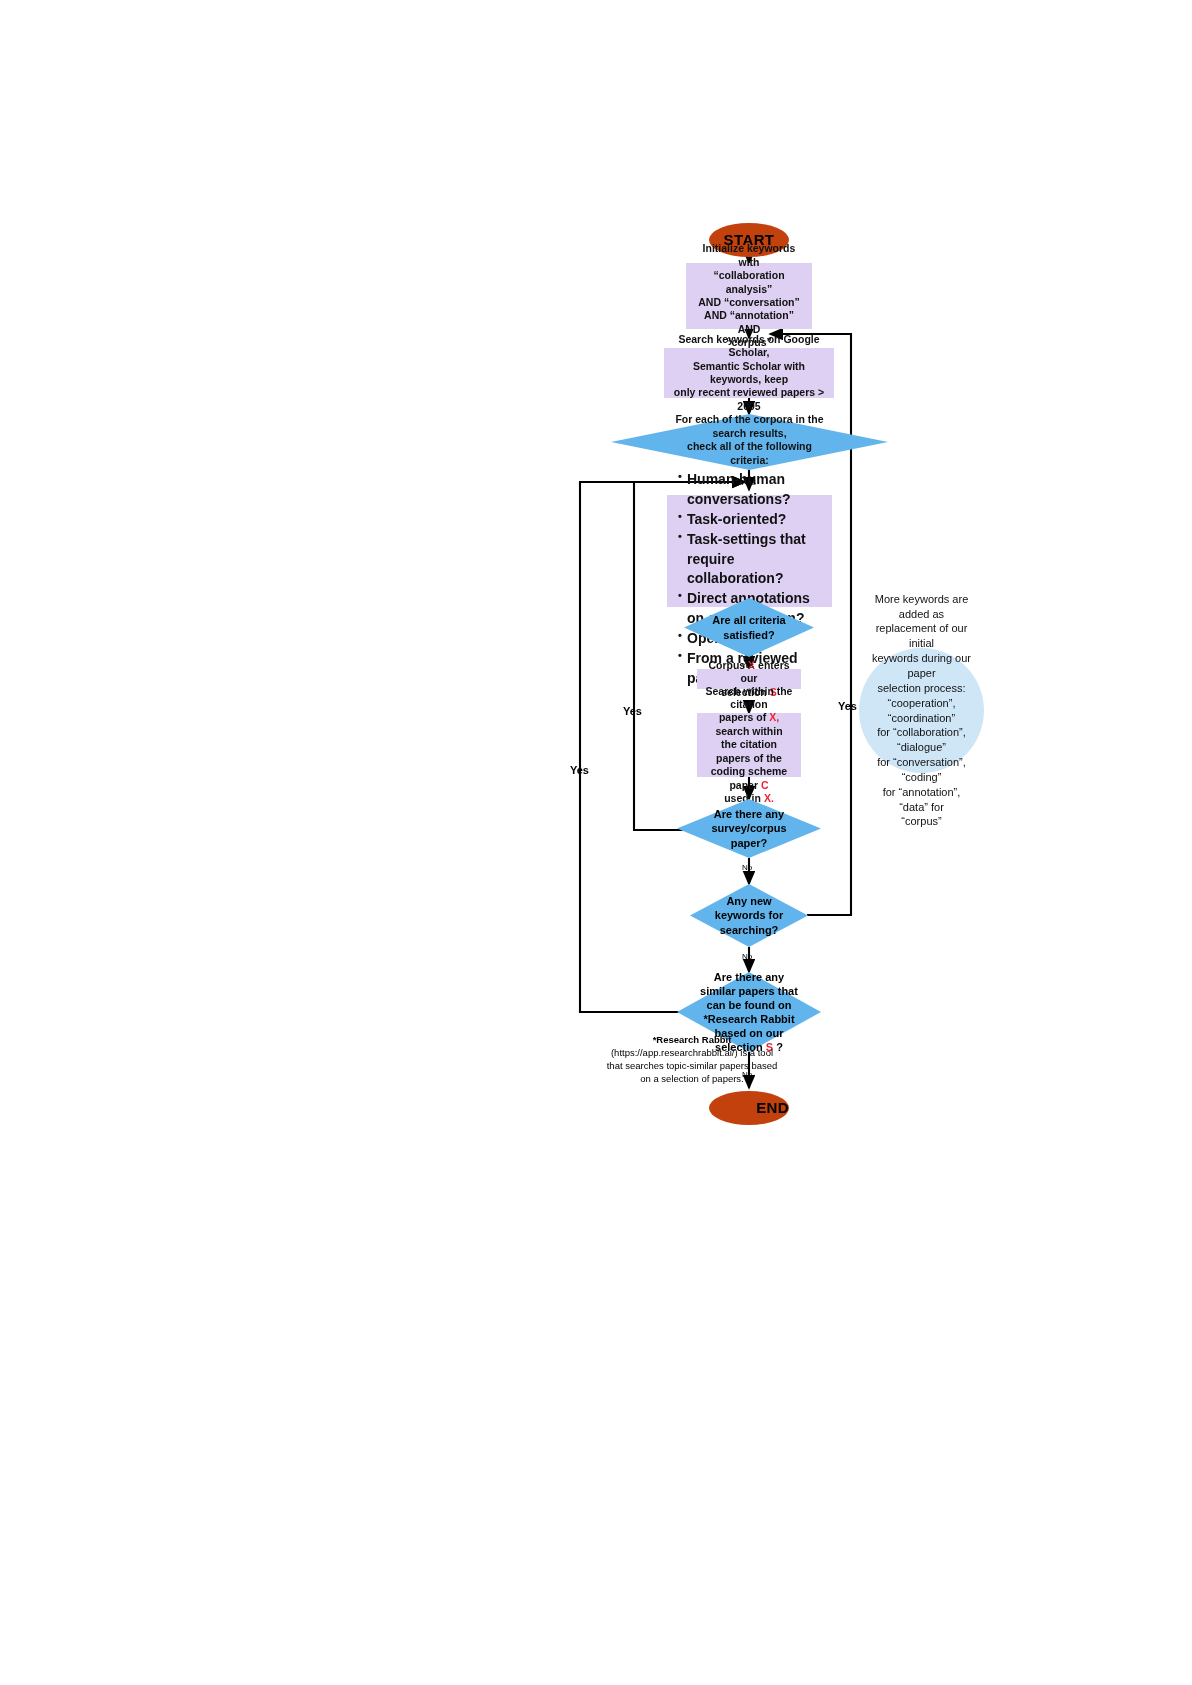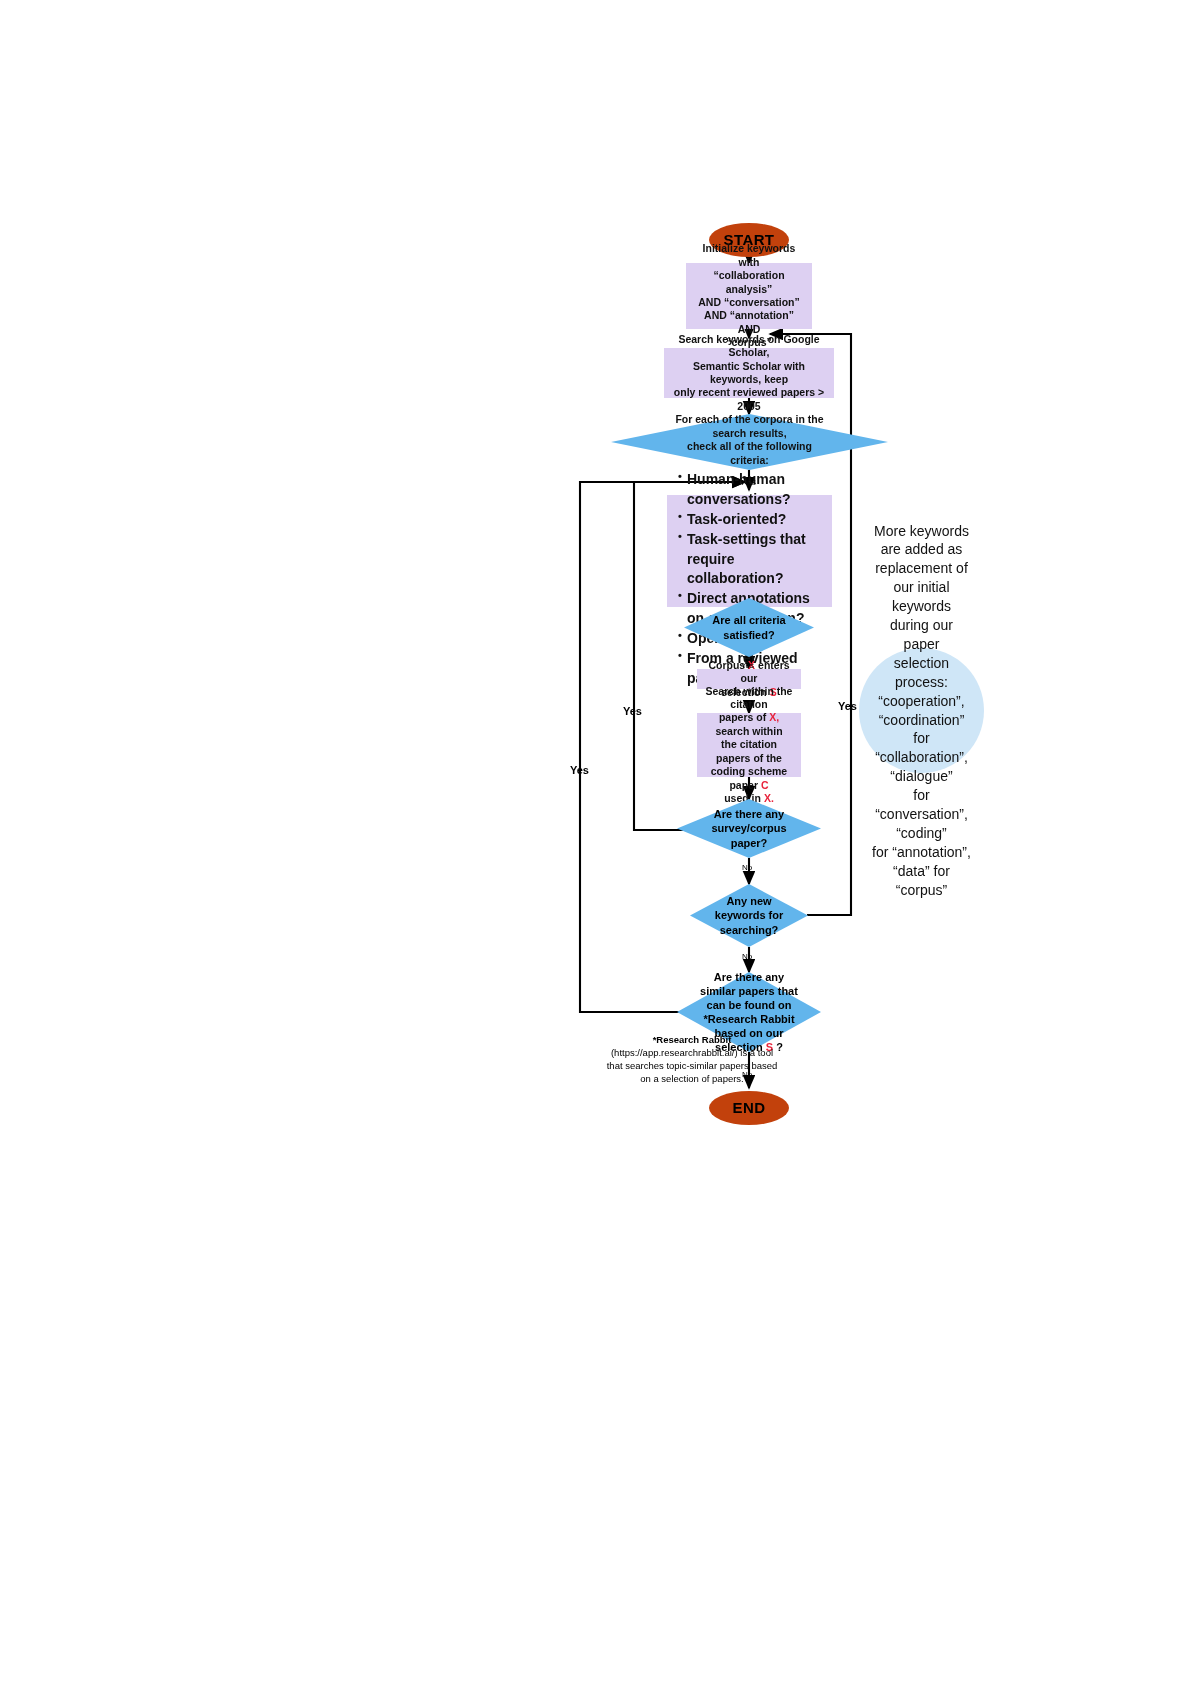--- a/index.html
+++ b/index.html
@@ -66,21 +66,21 @@
     z-index: 2;
     font-size: 11px;
     color: #000;
     padding: 0 6px;
     width: 100%;
   }
   
   .note-ellipse {
     background: #cfe6f7;
     border-radius: 50%;
-    font-size: 14px;
+    font-size: 11px;
     font-weight: normal;
     color: #111;
     line-height: 1.35;
     padding: 0 12px;
   }
   
   .plain-note {
     position: absolute;
     text-align: center;
     font-size: 9.5px;
@@ -272,21 +272,21 @@
     <div>can be found on</div>
     <div>*Research Rabbit</div>
     <div>based on our</div>
     <div>
       <span>selection </span><span class="hl">S</span><span> ?</span>
     </div>
   </div>
 </div>
 <div class="edge-label" style="left:742px; top:1070px;">No</div>
 
-<div class="node terminator" style="left:709px; top:1091px; width:80px; height:34px;">
+<div class="node terminator" style="left:709px; top:1091px; width:80px; height:34px;justify-content:flex-end;">
   <span>END</span>
 </div>
 
 <div class="node note-ellipse" style="left:859px; top:648px; width:125px; height:125px;">
   <div>
     <div>More keywords are added as</div>
     <div>replacement of our initial</div>
     <div>keywords during our paper</div>
     <div>selection process:</div>
     <div>“cooperation”, “coordination”</div>

